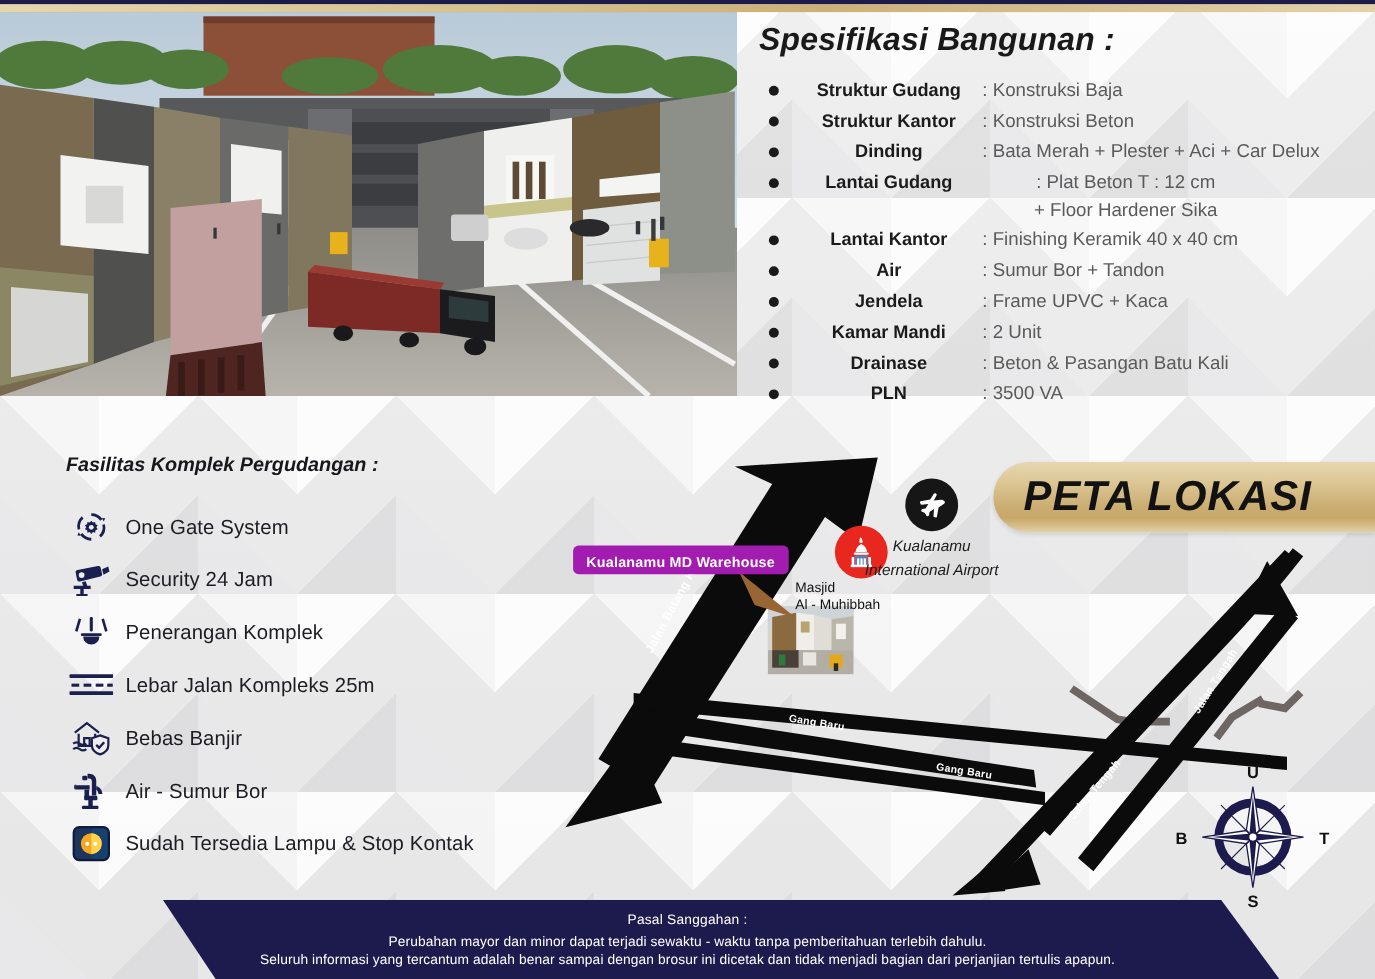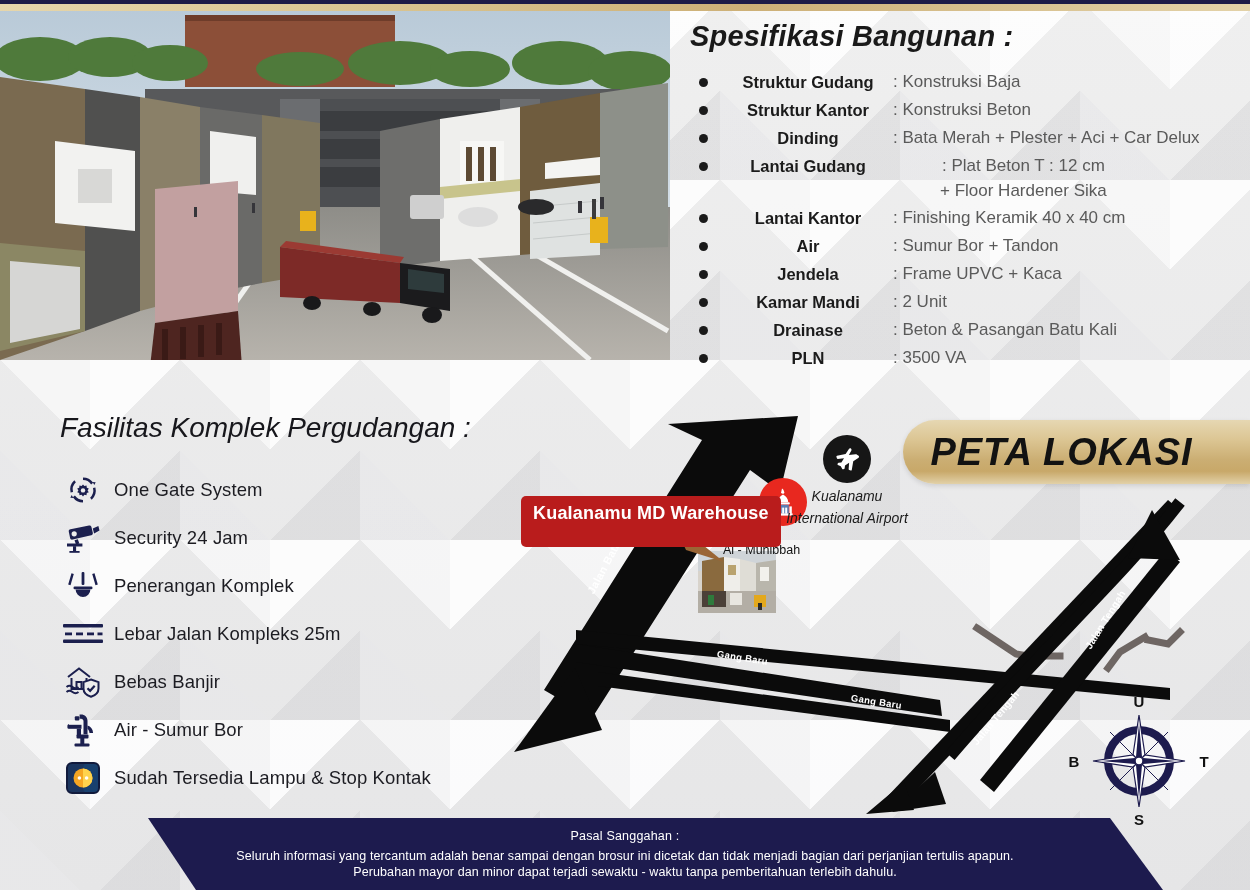--- a/index.html
+++ b/index.html
@@ -63,21 +63,21 @@
     font-size: 17px; color: #5a5a5a; line-height: 25px; font-weight: 400;
   }
   .spec-val .sub { display: block; margin-left: 47px; }
   .spec-row.tall .spec-key { padding-top: 1px; }
 
   
   .fac {
     position: absolute; left: 60px; top: 412px; width: 520px; z-index: 20;
   }
   .fac-title {
-    font-size: 28px; font-style: italic; font-weight: normal; color: #17171c;
+    font-size: 18px; font-style: italic; font-weight: bold; color: #17171c;
     margin-bottom: 22px;
   }
   .fac-row { display: flex; align-items: center; height: 48px; }
   .fac-ico { width: 46px; flex: none; display: flex; justify-content: center; }
   .fac-ico svg { display: block; }
   .fac-label {
     font-size: 18.5px; color: #1c1c22; margin-left: 8px; letter-spacing: .1px;
   }
 
   
@@ -94,22 +94,22 @@
     z-index: 30; display: flex; align-items: center; justify-content: center;
     box-shadow: 0 2px 5px rgba(0,0,0,.12);
   }
   .peta-text {
     font-size: 38px; font-weight: bold; font-style: italic; color: #121212;
     letter-spacing: 1px; padding-right: 30px;
   }
 
   .tooltip {
     position: absolute; left: 521px; top: 496px; z-index: 28;
-    background: #b91c1c; color: #fff; font-size: 18px; font-weight: bold;
-    padding: 7px 12px 23px 12px; border-radius: 5px; white-space: nowrap;
+    background: #a21caf; color: #fff; font-size: 13px; font-weight: bold;
+    padding: 7px 12px 4px 12px; border-radius: 5px; white-space: nowrap;
     letter-spacing: .2px;
   }
 
   .poi-masjid {
     position: absolute; left: 723px; top: 478px; z-index: 27;
     width: 120px; text-align: left;
   }
   .poi-circle-red {
     width: 48px; height: 48px; border-radius: 50%; background: #e8281f;
     margin: 0 auto; display: flex; align-items: center; justify-content: center;
@@ -582,18 +582,18 @@
       <text x="71" y="132" font-size="15" font-weight="bold" fill="#111" text-anchor="middle" font-family="Liberation Sans, sans-serif">S</text>
       <text x="6" y="74" font-size="15" font-weight="bold" fill="#111" text-anchor="middle" font-family="Liberation Sans, sans-serif">B</text>
       <text x="136" y="74" font-size="15" font-weight="bold" fill="#111" text-anchor="middle" font-family="Liberation Sans, sans-serif">T</text>
     </svg>
   </div>
 
   <div class="footer">
     <div class="footer-shape"></div>
     <div class="footer-text">
       <div class="f-head">Pasal Sanggahan :</div>
+      <div class="f-line">Perubahan mayor dan minor dapat terjadi sewaktu - waktu tanpa pemberitahuan terlebih dahulu.</div>
       <div class="f-line">Seluruh informasi yang tercantum adalah benar sampai dengan brosur ini dicetak dan tidak menjadi bagian dari perjanjian tertulis apapun.</div>
-      <div class="f-line">Perubahan mayor dan minor dapat terjadi sewaktu - waktu tanpa pemberitahuan terlebih dahulu.</div>
     </div>
   </div>
 
 </div>
 
 </body></html>

